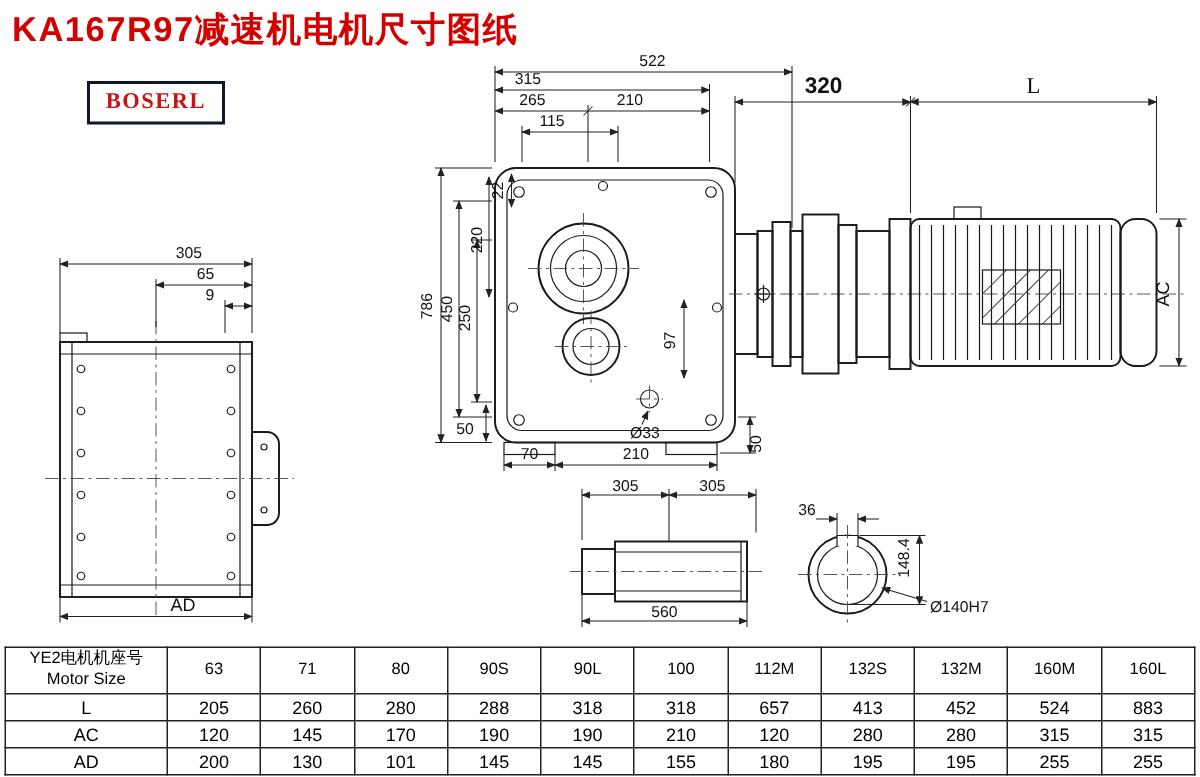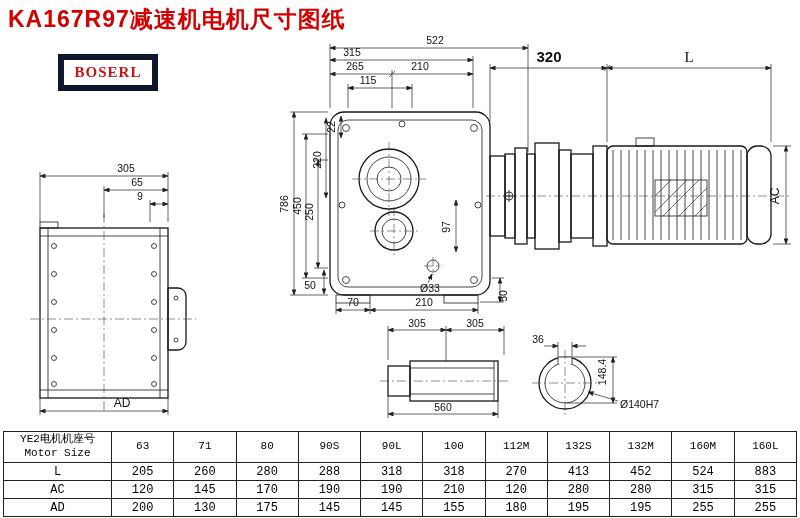--- a/index.html
+++ b/index.html
@@ -1,35 +1,35 @@
 <!DOCTYPE html>
 <html><head>
 <meta charset="utf-8">
 <style>
   html,body{margin:0;padding:0;background:#fff;}
   .sheet{position:relative;width:800px;height:518px;background:#fff;overflow:hidden;
          font-family:"Liberation Sans",sans-serif;}
   .title{position:absolute;left:8px;top:4px;font-size:23px;font-weight:bold;color:#d40000;
          font-family:"Liberation Sans",sans-serif;letter-spacing:1px;}
-  .logo{position:absolute;left:58px;top:54px;width:88px;height:25px;border:6px solid #0f172a;
+  .logo{position:absolute;left:58px;top:54px;width:88px;height:25px;border:2px solid #0f172a;
         color:#c81414;font-family:"Liberation Serif",serif;font-weight:bold;font-size:15px;
         display:flex;align-items:center;justify-content:center;letter-spacing:1px;}
   svg{position:absolute;left:0;top:0;}
   svg text{font-family:"Liberation Sans",sans-serif;font-size:10.5px;fill:#111;text-anchor:middle;}
   svg text.big{font-size:15px;font-weight:bold;}
   svg text.serif{font-family:"Liberation Serif",serif;font-size:15px;}
   svg text.mid{font-size:12px;}
   svg text.start{text-anchor:start;}
   .ol{fill:none;stroke:#1a1a1a;stroke-width:1.3;}
   .ol2{fill:none;stroke:#1a1a1a;stroke-width:0.8;}
   .dim{fill:none;stroke:#222;stroke-width:0.7;}
   .cl{fill:none;stroke:#444;stroke-width:0.6;stroke-dasharray:9 3 2 3;}
   .hatch{fill:none;stroke:#333;stroke-width:0.7;}
   .size-table{position:absolute;left:3px;top:431px;width:794px;border-collapse:collapse;
-              table-layout:fixed;font-size:12px;color:#000;font-family:Liberation Mono, monospace;}
+              table-layout:fixed;font-size:12px;color:#000;}
   .size-table th,.size-table td{border:1px solid #222;text-align:center;padding:0;
               height:17px;font-weight:normal;background:#fff;}
   .size-table .hdr{height:30px;font-size:11px;line-height:1.25;}
 </style>
 </head>
 <body>
 
 <div class="sheet">
 
   <div class="title">KA167R97减速机电机尺寸图纸</div>
@@ -242,21 +242,21 @@
         <th class="hdr">160L</th>
       </tr>
       <tr>
         <th>L</th>
         <td>205</td>
         <td>260</td>
         <td>280</td>
         <td>288</td>
         <td>318</td>
         <td>318</td>
-        <td>270</td>
+        <td>657</td>
         <td>413</td>
         <td>452</td>
         <td>524</td>
         <td>883</td>
       </tr>
       <tr>
         <th>AC</th>
         <td>120</td>
         <td>145</td>
         <td>170</td>
@@ -266,21 +266,21 @@
         <td>120</td>
         <td>280</td>
         <td>280</td>
         <td>315</td>
         <td>315</td>
       </tr>
       <tr>
         <th>AD</th>
         <td>200</td>
         <td>130</td>
-        <td>175</td>
+        <td>101</td>
         <td>145</td>
         <td>145</td>
         <td>155</td>
         <td>180</td>
         <td>195</td>
         <td>195</td>
         <td>255</td>
         <td>255</td>
       </tr>
     </tbody>

